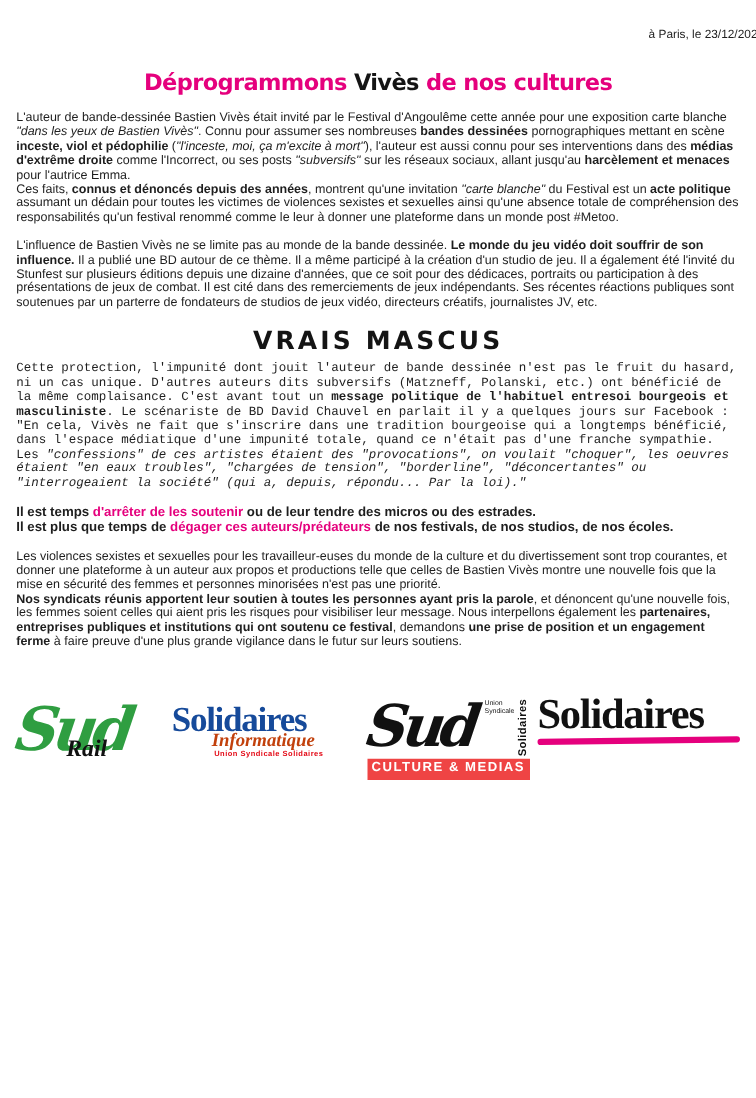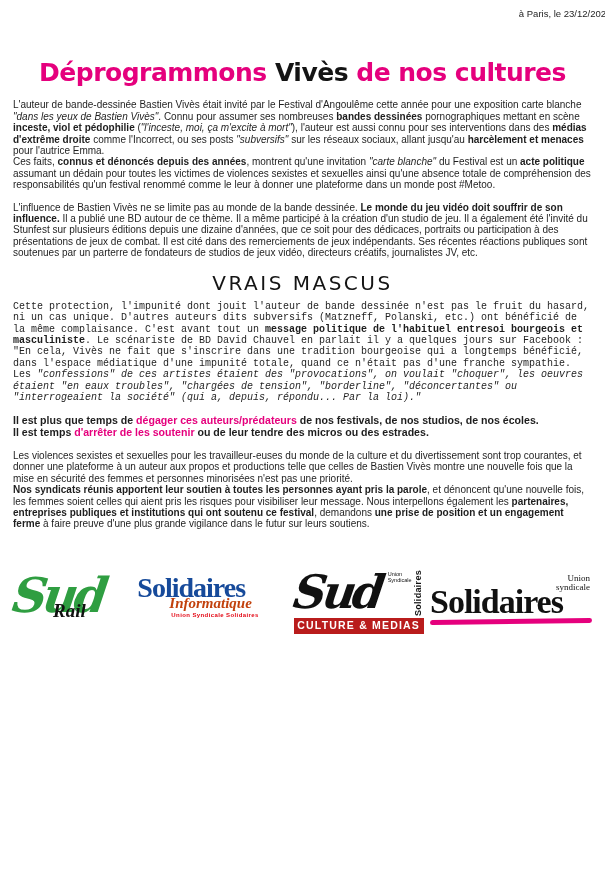--- a/index.html
+++ b/index.html
@@ -1,35 +1,35 @@
 <!DOCTYPE html>
 <html><head>
 <meta charset="utf-8">
 <style>
   html, body { margin:0; padding:0; background:#ffffff; }
   body { width:605px; height:878px; overflow:hidden;
          font-family:"Liberation Sans", sans-serif; font-size:10px;
          line-height:11.4px; color:#1e1e1e; }
   .page { padding:0 13px; position:relative; }
-  .date { text-align:right; font-size:9.5px; padding-top:8px; margin-right:-14px;
+  .date { text-align:right; font-size:9.5px; padding-top:22px; margin-right:-14px;
           white-space:nowrap; }
   .title { text-align:center; white-space:nowrap; font-weight:700;
-           font-size:25px; line-height:1.2; color:#e5007d; margin:39px 0 0 0;
+           font-size:18px; line-height:1.2; color:#e5007d; margin:23px 0 0 0;
            font-family:"DejaVu Sans", sans-serif; letter-spacing:-0.5px; }
   .title .black { color:#141414; }
   .para { margin:0; }
   .gap-top { margin-top:11px; }
   .b { font-weight:700; }
   .i { font-style:italic; }
   .magenta { color:#e5007d; }
   .subhead { text-align:center; margin-top:13px;
              font-family:"DejaVu Sans", sans-serif; }
   .subhead-1 { color:#e5007d; font-weight:700; font-size:18px; line-height:1.15;
                letter-spacing:1px; }
-  .subhead-2 { color:#141414; font-weight:400; font-size:20px; line-height:1.1;
+  .subhead-2 { color:#141414; font-weight:700; font-size:20px; line-height:1.1;
                letter-spacing:2.5px; }
   .subhead + .para { margin-top:7px;font-family:Liberation Mono, monospace; }
   .bold-block { margin-top:12px; }
   .cta { font-size:10.6px; line-height:11.8px; }
   
   .logos { display:flex; justify-content:space-between; align-items:flex-start;
            margin-top:44px; }
   .logo { position:relative; }
   
   .logo-sudrail { width:118px; height:66px; }
@@ -56,21 +56,21 @@
   .sudculture-sud { font-family:"DejaVu Serif", serif; font-style:italic;
                     font-weight:700; font-size:46px; line-height:0.8;
                     letter-spacing:-4px; color:#111; display:inline-block;
                     transform:skewX(-8deg); }
   .sudculture-union { position:absolute; top:-3px; right:12px; font-size:5.5px;
                       line-height:1.1; color:#111; text-align:left; width:24px; }
   .sudculture-vertical { position:absolute; right:-1px; bottom:0;
                          writing-mode:vertical-rl; transform:rotate(180deg);
                          font-size:9px; font-weight:700; color:#111;
                          letter-spacing:0.3px; }
-  .sudculture-bar { background:#b91c1c; color:#fff; font-weight:700;
+  .sudculture-bar { background:#ef4444; color:#fff; font-weight:700;
                     font-size:10.5px; letter-spacing:1.2px; text-align:center;
                     padding:2px 3px 3px; margin-top:2px; }
   
   .logo-solidaires { width:162px; }
   .sol-union { font-family:"Liberation Serif", serif; font-size:9px;
                line-height:1.05; text-align:right; color:#111;
                padding-right:2px; }
   .sol-main { font-family:"Liberation Serif", serif; font-weight:700;
               font-size:34px; line-height:0.9; letter-spacing:-1px;
               color:#111; margin-top:-6px; }
@@ -91,22 +91,22 @@
 
   <p class="para gap-top"><span>L'influence de Bastien Vivès ne se limite pas au monde de la bande dessinée. </span><span class="b">Le monde du jeu vidéo doit souffrir de son influence.</span><span> Il a publié une BD autour de ce thème. Il a même participé à la création d'un studio de jeu. Il a également été l'invité du Stunfest sur plusieurs éditions depuis une dizaine d'années, que ce soit pour des dédicaces, portraits ou participation à des présentations de jeux de combat. Il est cité dans des remerciements de jeux indépendants. Ses récentes réactions publiques sont soutenues par un parterre de fondateurs de studios de jeux vidéo, directeurs créatifs, journalistes JV, etc.</span></p>
 
   <div class="subhead">
     <div class="subhead-2">VRAIS MASCUS</div>
   </div>
 
   <p class="para"><span>Cette protection, l'impunité dont jouit l'auteur de bande dessinée n'est pas le fruit du hasard, ni un cas unique. D'autres auteurs dits subversifs (Matzneff, Polanski, etc.) ont bénéficié de la même complaisance. C'est avant tout un </span><span class="b">message politique de l'habituel entresoi bourgeois et masculiniste</span><span>. Le scénariste de BD David Chauvel en parlait il y a quelques jours sur Facebook : "En cela, Vivès ne fait que s'inscrire dans une tradition bourgeoise qui a longtemps bénéficié, dans l'espace médiatique d'une impunité totale, quand ce n'était pas d'une franche sympathie. Les </span><span class="i">"confessions" de ces artistes étaient des "provocations", on voulait "choquer", les oeuvres étaient "en eaux troubles", "chargées de tension", "borderline", "déconcertantes" ou "interrogeaient la société" (qui a, depuis, répondu... Par la loi)."</span></p>
 
   <div class="bold-block">
+    <p class="para cta"><span class="b">Il est temps </span><span class="b magenta">d'arrêter de les soutenir</span><span class="b"> ou de leur tendre des micros ou des estrades.</span></p>
     <p class="para cta"><span class="b">Il est plus que temps de </span><span class="b magenta">dégager ces auteurs/prédateurs</span><span class="b"> de nos festivals, de nos studios, de nos écoles.</span></p>
-    <p class="para cta"><span class="b">Il est temps </span><span class="b magenta">d'arrêter de les soutenir</span><span class="b"> ou de leur tendre des micros ou des estrades.</span></p>
   </div>
 
   <p class="para gap-top"><span>Les violences sexistes et sexuelles pour les travailleur-euses du monde de la culture et du divertissement sont trop courantes, et donner une plateforme à un auteur aux propos et productions telle que celles de Bastien Vivès montre une nouvelle fois que la mise en sécurité des femmes et personnes minorisées n'est pas une priorité.</span></p>
   <p class="para"><span class="b">Nos syndicats réunis apportent leur soutien à toutes les personnes ayant pris la parole</span><span>, et dénoncent qu'une nouvelle fois, les femmes soient celles qui aient pris les risques pour visibiliser leur message. Nous interpellons également les </span><span class="b">partenaires, entreprises publiques et institutions qui ont soutenu ce festival</span><span>, demandons </span><span class="b">une prise de position et un engagement ferme</span><span> à faire preuve d'une plus grande vigilance dans le futur sur leurs soutiens.</span></p>
 
   <div class="logos">
 
     <div class="logo logo-sudrail">
       <span class="sudrail-sud">Sud</span>
       <span class="sudrail-rail">Rail</span>
@@ -121,22 +121,18 @@
     <div class="logo logo-sudculture">
       <div class="sudculture-top">
         <span class="sudculture-sud">Sud</span>
         <span class="sudculture-union">Union Syndicale</span>
         <span class="sudculture-vertical">Solidaires</span>
       </div>
       <div class="sudculture-bar">CULTURE &amp; MEDIAS</div>
     </div>
 
     <div class="logo logo-solidaires">
-      <div class="sol-union">
-        <span>Union</span><br>
-        <span>syndicale</span>
-      </div>
       <div class="sol-main">Solidaires</div>
       <div class="sol-underline"></div>
     </div>
 
   </div>
 </div>
 
 </body></html>

